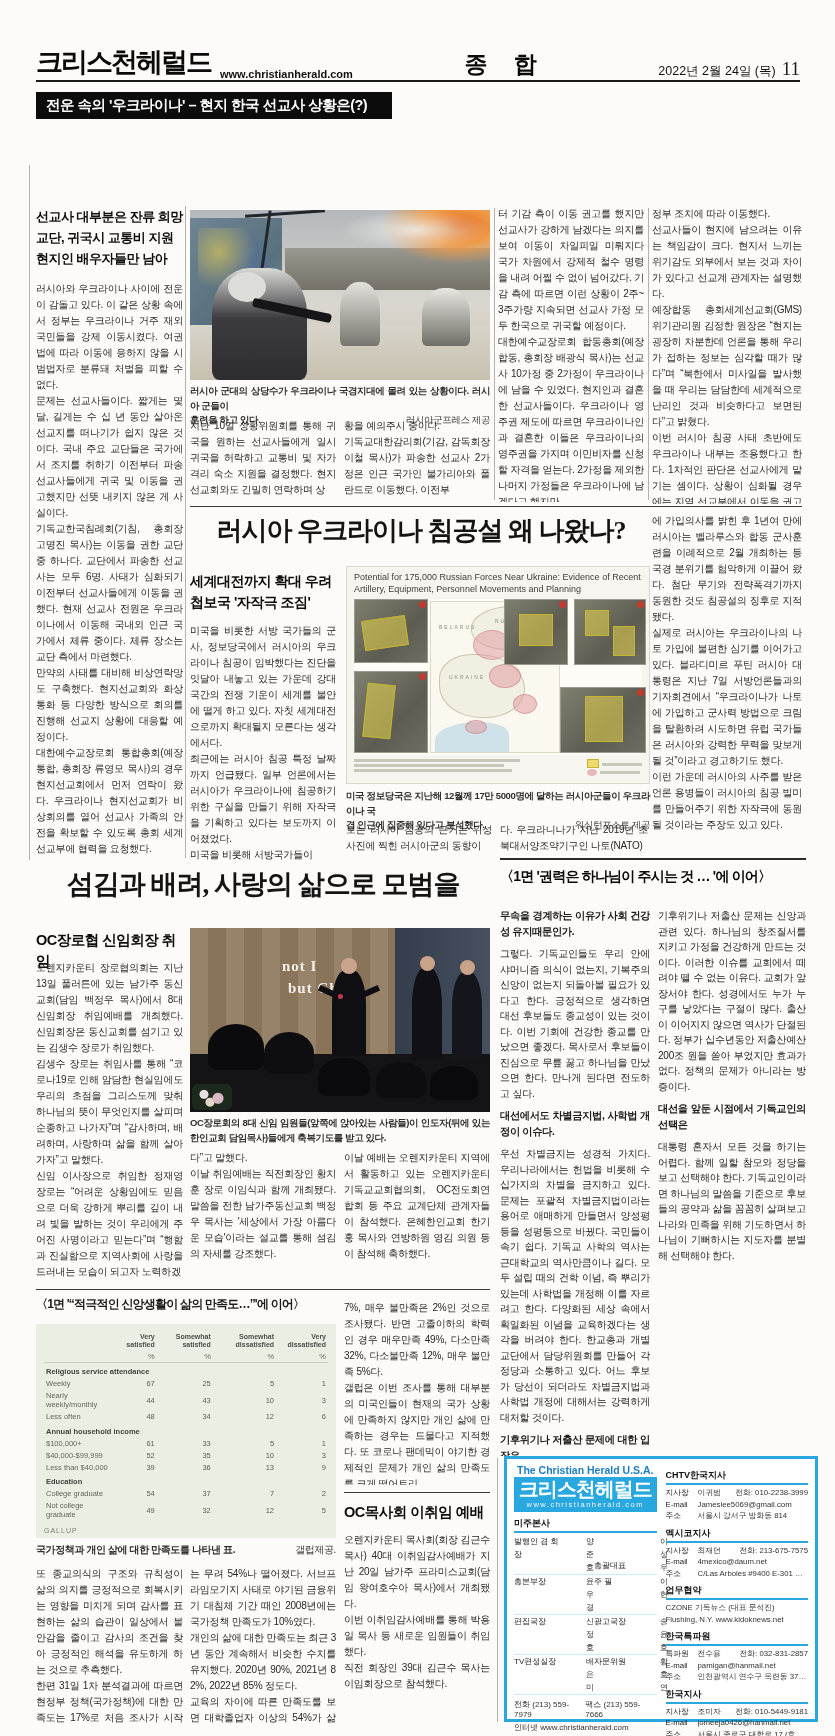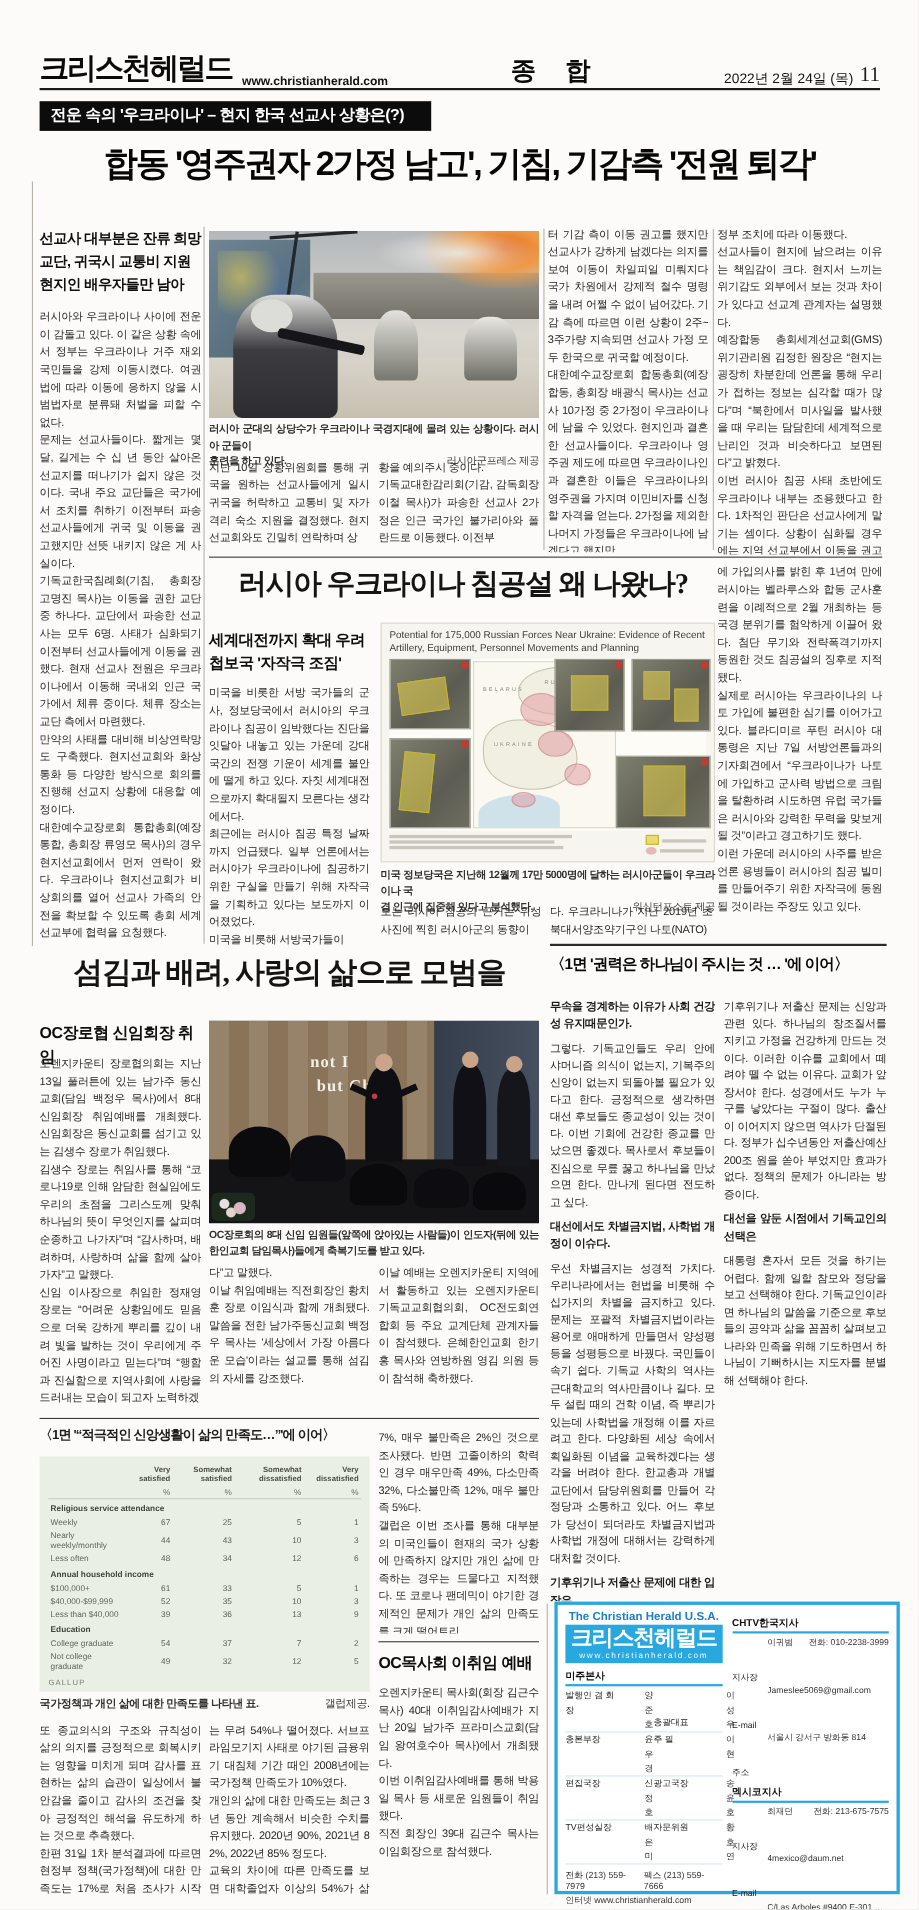--- a/index.html
+++ b/index.html
@@ -63,21 +63,21 @@
   .brand-en{color:#1c7fc2;font-weight:bold;font-size:10.5px;text-align:center;letter-spacing:0;}
   .brand-band{background:#29a8e0;color:#fff;text-align:center;padding:1px 0 3px;margin-top:1px;}
   .brand-kr{font-size:20px;font-weight:bold;letter-spacing:-1px;line-height:22px;}
   .brand-url{font-size:7.5px;letter-spacing:1.5px;color:#eaf7ff;}
   .ib-h{font-size:9px;font-weight:bold;color:#111;border-bottom:2px solid #29a8e0;padding-bottom:1px;margin:5px 0 2px;}
   .ib-pair-row{display:flex;font-size:8px;line-height:13px;border-bottom:1px solid #cdeaf8;color:#333;}
   .ib-pair-row .pl{width:46px;flex:none;color:#222;}
   .ib-pair-row .pv{width:30px;flex:1;margin-left:26px;}
   .ib-contact{font-size:8px;line-height:12px;color:#333;margin-top:3px;white-space:pre-line;}
   .ib-row{display:flex;font-size:7.8px;line-height:11.5px;color:#333;}
-  .ib-l{width:32px;flex:none;color:#222;margin-top:32px;}
+  .ib-l{width:32px;flex:none;color:#222;}
   .ib-v{flex:1;min-width:0;overflow:hidden;white-space:nowrap;text-overflow:ellipsis;}
   .ib-r{flex:none;margin-left:4px;}
   .ib-sec{margin-bottom:2px;}
   
   .shape{position:absolute;}
 </style>
 </head>
 <body>
 
 <div id="page">
@@ -89,21 +89,20 @@
     </div>
     <div class="section-title">종 합</div>
     <div style="display:flex;align-items:flex-end;">
       <span class="dateline">2022년 2월 24일 (목)</span>
       <span class="pagenum">11</span>
     </div>
   </div>
   <div class="abs hrule" style="left:36px;top:80px;width:764px;height:2px;background:#1a1a1a;"></div>
 
   <div class="abs kicker" style="left:36px;top:92px;width:356px;height:27px;">전운 속의 '우크라이나' – 현지 한국 선교사 상황은(?)</div>
-  <div class="abs headline1" style="left:36px;top:128px;width:764px;">합동 '영주권자 2가정 남고', 기침, 기감측 '전원 퇴각'</div>
 
   <div class="abs vrule" style="left:29px;top:165px;height:695px;"></div>
   <div class="abs vrule" style="left:185px;top:206px;height:652px;"></div>
   <div class="abs vrule" style="left:494px;top:208px;height:292px;"></div>
   <div class="abs vrule" style="left:648px;top:208px;height:292px;"></div>
 
   <div class="abs subhead" style="left:36px;top:206px;width:148px;">선교사 대부분은 잔류 희망
 교단, 귀국시 교통비 지원
 현지인 배우자들만 남아</div>
   <div class="abs body-col" style="left:36px;top:281px;width:147px;height:576px;">러시아와 우크라이나 사이에 전운이 감돌고 있다. 이 같은 상황 속에서 정부는 우크라이나 거주 재외국민들을 강제 이동시켰다. 여권법에 따라 이동에 응하지 않을 시 범법자로 분류돼 처벌을 피할 수 없다.

